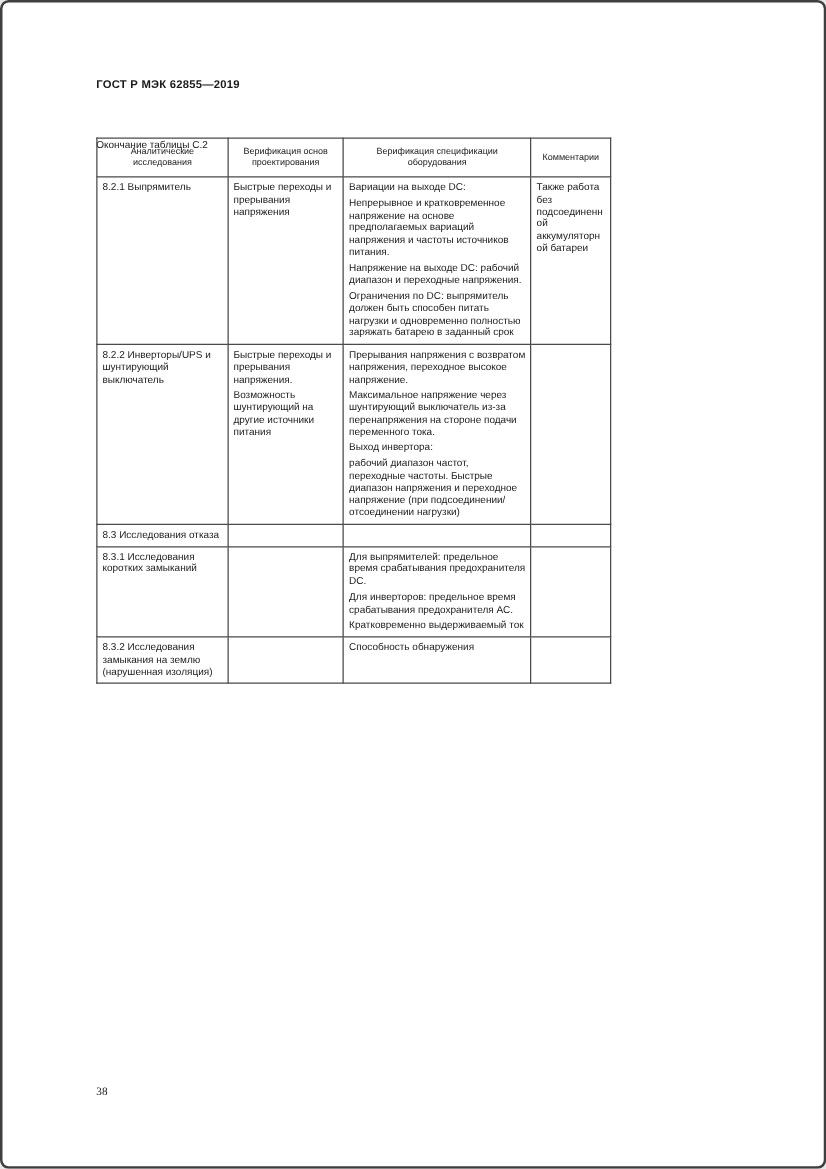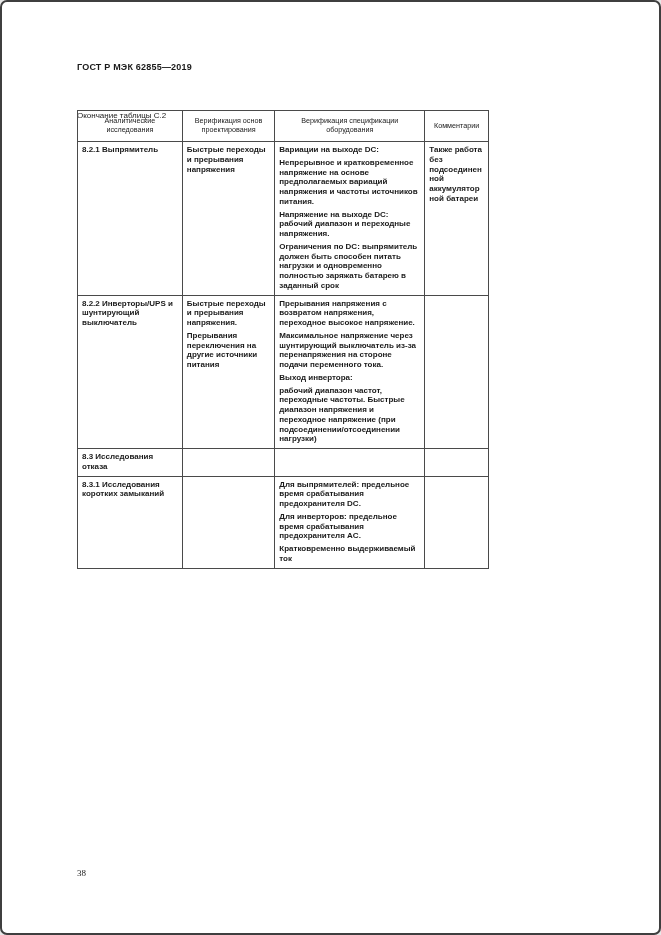--- a/index.html
+++ b/index.html
@@ -38,21 +38,21 @@
     word-wrap:break-word;
   }
   table.spec th{
     font-weight:normal;
     font-size:7.2px;
     text-align:center;
     vertical-align:middle;
     padding:4px 3px;
     height:22px;
   }
-  table.spec td p{margin:0 0 3px 0;font-weight:bold;}
+  table.spec td p{margin:0 0 3px 0;}
   table.spec td p:last-child{margin-bottom:0;}
   .page-number{
     position:absolute;left:75px;top:866px;
     font-size:9px;
     font-family:Liberation Serif, serif;
   }
 </style>
 </head>
 <body>
 
@@ -92,21 +92,21 @@
           <td>
             <p>Также работа без подсоединенной аккумуляторной батареи</p>
           </td>
         </tr>
         <tr>
           <td>
             <p>8.2.2 Инверторы/UPS и шунтирующий выключатель</p>
           </td>
           <td>
             <p>Быстрые переходы и прерывания напряжения.</p>
-            <p>Прерывания переключения на другие источники питания</p>
+            <p>Возможность шунтирующий на другие источники питания</p>
           </td>
           <td>
             <p>Прерывания напряжения с возвратом напряжения, переходное высокое напряжение.</p>
             <p>Максимальное напряжение через шунтирующий выключатель из-за перенапряжения на стороне подачи переменного тока.</p>
             <p>Выход инвертора:</p>
             <p>рабочий диапазон частот, переходные частоты. Быстрые диапазон напряжения и переходное напряжение (при подсоединении/отсоединении нагрузки)</p>
           </td>
           <td></td>
         </tr>
         <tr>
@@ -122,17 +122,27 @@
             <p>8.3.1 Исследования коротких замыканий</p>
           </td>
           <td></td>
           <td>
             <p>Для выпрямителей: предельное время срабатывания предохранителя DC.</p>
             <p>Для инверторов: предельное время срабатывания предохранителя AC.</p>
             <p>Кратковременно выдерживаемый ток</p>
           </td>
           <td></td>
         </tr>
+        <tr>
+          <td>
+            <p>8.3.2 Исследования замыкания на землю (нарушенная изоляция)</p>
+          </td>
+          <td></td>
+          <td>
+            <p>Способность обнаружения</p>
+          </td>
+          <td></td>
+        </tr>
       </tbody>
   </table>
 
   <div class="page-number">38</div>
 </div>
 
 </body></html>

